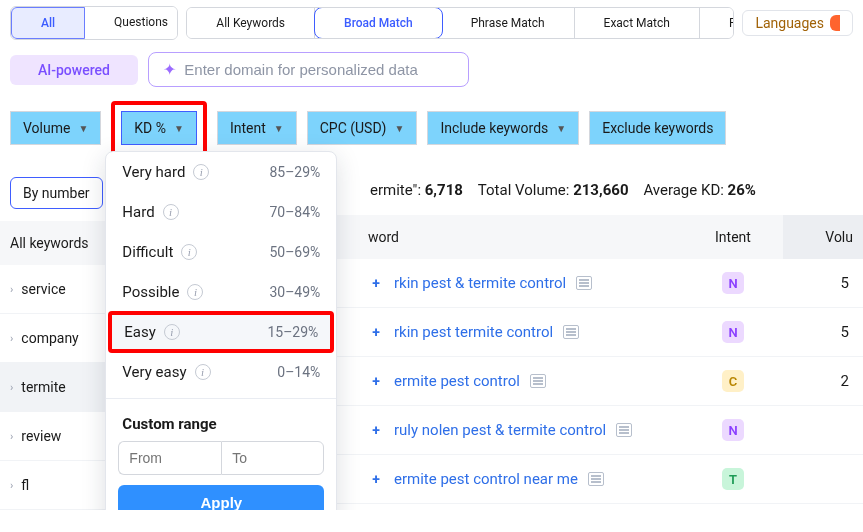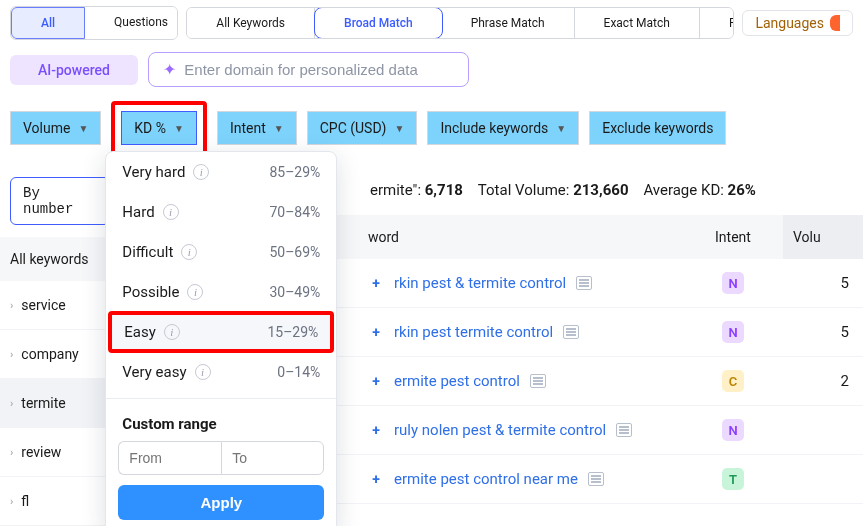--- a/index.html
+++ b/index.html
@@ -39,29 +39,29 @@
     .kd-range-row { display: flex; gap: 0; padding: 0 12px 10px; }
     .kd-range-row input { width: 50%; padding: 8px 10px; border: 1px solid #d4d7dd; font-size: 14px; outline: none; }
     .kd-range-row input:first-child { border-radius: 6px 0 0 6px; border-right: none; }
     .kd-range-row input:last-child { border-radius: 0 6px 6px 0; }
     .kd-apply { margin: 0 12px; padding: 9px 0; background: #2f90ff; color: #fff; border: none; border-radius: 6px; font-weight: 600; font-size: 15px; cursor: pointer; width: calc(100% - 24px); }
     
     .main-row { display: flex; }
     .left-col { width: 120px; flex-shrink: 0; }
     .right-col { flex: 1; overflow: hidden; }
     
-    .by-number-row { padding: 12px 10px; font-family: Liberation Mono, monospace; }
+    .by-number-row { padding: 12px 10px; }
     .by-number { display: inline-flex; align-items: center; gap: 4px; padding: 7px 12px; border: 1.5px solid #3f5dff; border-radius: 6px; color: #1a1a1a; font-size: 14px; }
     
     .stats-row { padding: 16px 10px; font-size: 15px; white-space: nowrap; margin-left: 240px; }
     .stats-row b { font-weight: 700; }
     .header-row { display: flex; background: #f6f7f9; }
     .header-row .hc-kw { flex: 1; padding: 14px 10px 14px 248px; }
     .header-row .hc-intent { width: 100px; padding: 14px 10px; text-align: center; }
-    .header-row .hc-vol { width: 80px; padding: 14px 10px; background: #eceef2; }
+    .header-row .hc-vol { width: 80px; padding: 14px 10px; text-align: right; background: #eceef2; }
     
     .left-list-header { padding: 14px 10px; background: #f6f7f9; font-size: 14px; }
     .side-item { display: flex; align-items: center; gap: 8px; padding: 16px 10px; border-bottom: 1px solid #f1f3f6; cursor: pointer; font-size: 14px; }
     .side-item.active { background: #f1f3f6; }
     .side-chev { font-size: 11px; color: #9aa0b0; }
     
     .row { display: flex; align-items: center; border-bottom: 1px solid #f1f3f6; }
     .row .kw { flex: 1; padding: 15px 10px 15px 248px; display: flex; align-items: center; gap: 10px; }
     .row .kw a { color: #2f6fe8; text-decoration: none; font-size: 15px; }
     .row .intent { width: 100px; text-align: center; }

